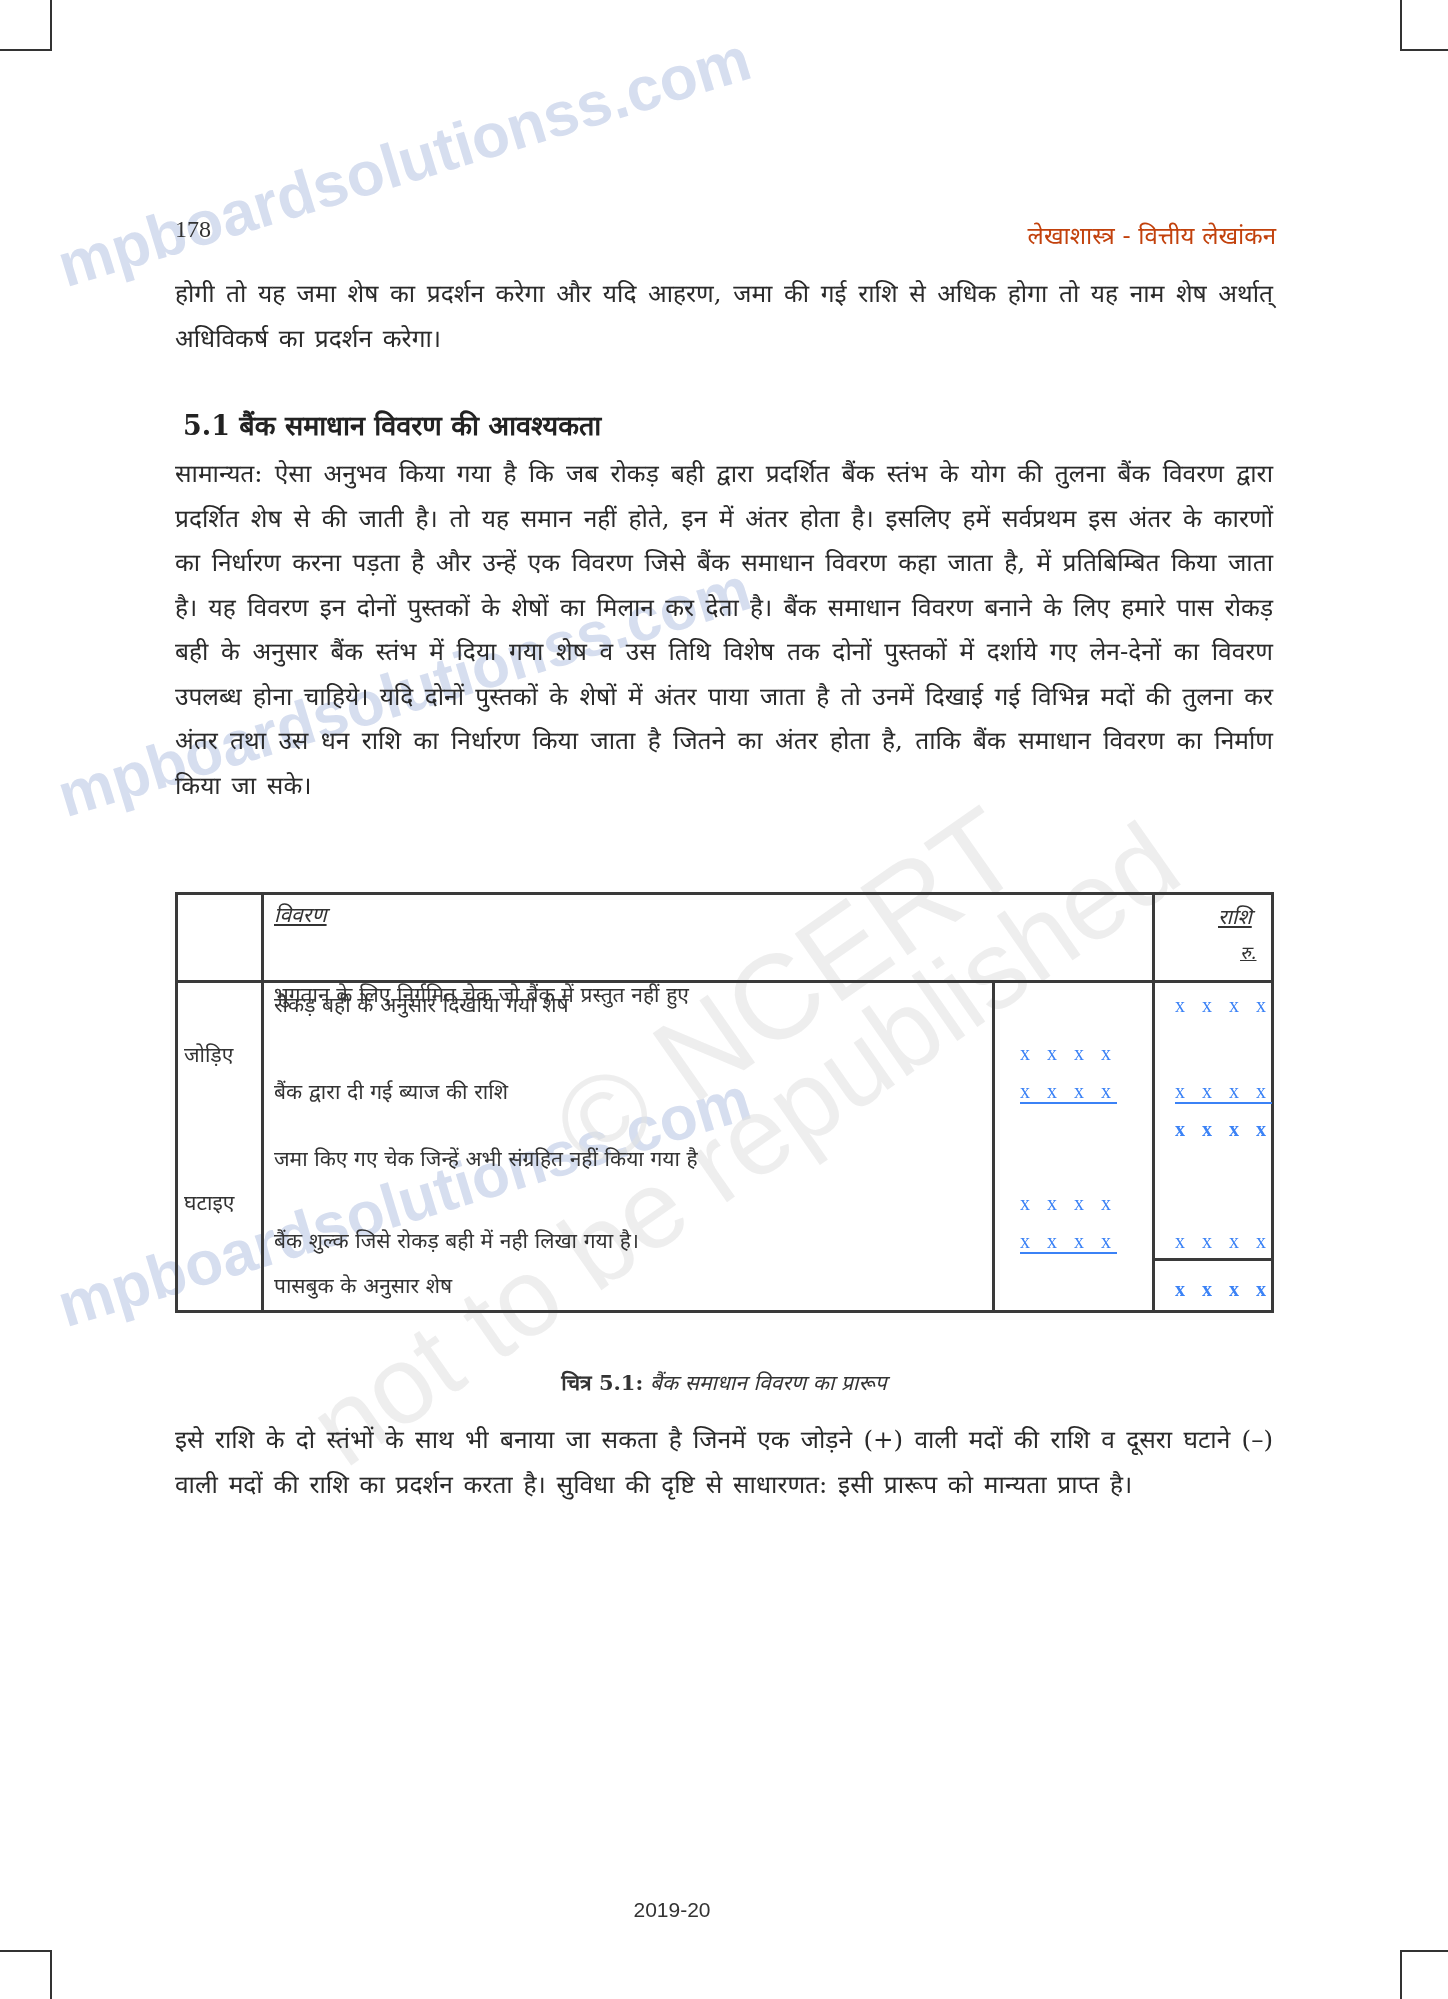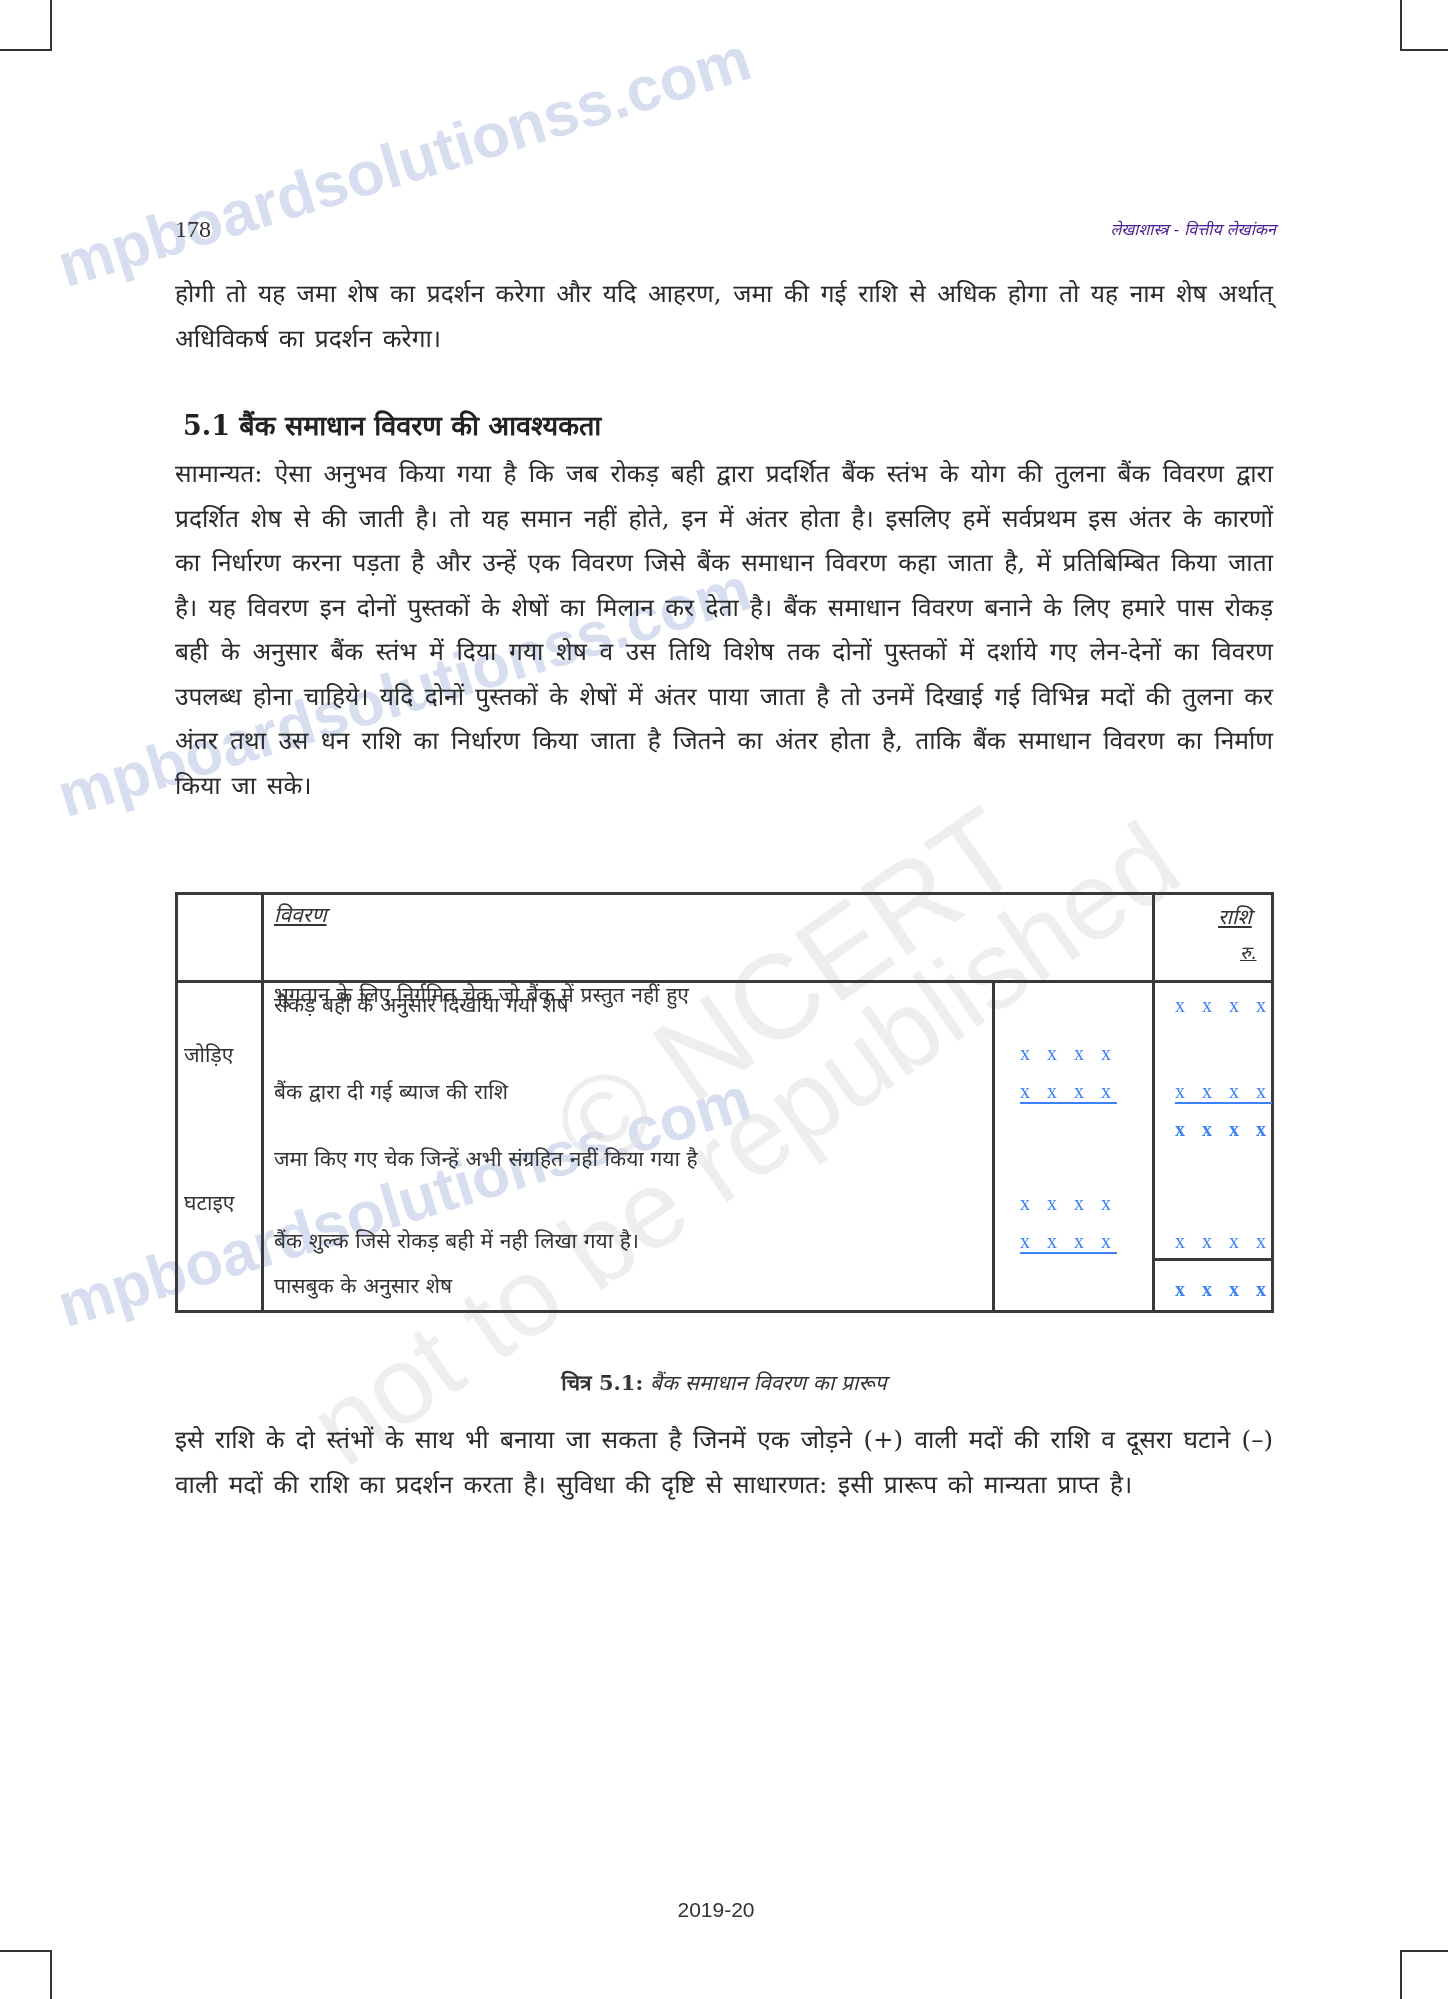--- a/index.html
+++ b/index.html
@@ -3,39 +3,39 @@
 <meta charset="utf-8">
 <style>
   html, body { margin: 0; padding: 0; }
   body {
     width: 1448px; height: 1999px; position: relative; overflow: hidden;
     background: #ffffff; color: #2a2a2a;
     font-family: "DejaVu Serif", "Liberation Serif", serif;
   }
   .crop { position: absolute; background: #333; }
   .page-num { position: absolute; left: 175px; top: 216px; font-size: 24px; font-family: "Liberation Serif", serif; color: #333; }
-  .running-head { position: absolute; right: 172px; top: 218px; font-size: 16px; color: #4c1d95; font-style: italic; }
+  .running-head { position: absolute; right: 172px; top: 218px; font-size: 24px; color: #c2410c; }
   .para {
     position: absolute; left: 175px; width: 1098px;
     font-size: 24.5px; line-height: 44.5px; text-align: justify;
     text-align-last: left; word-spacing: 3px; margin: 0;
   }
   .heading { position: absolute; left: 175px; top: 398px; font-size: 27px; font-weight: bold; color: #222; margin: 8px; }
   
   .tbl { position: absolute; left: 175px; top: 892px; width: 1099px; height: 421px; border: 3px solid #3a3a3a; box-sizing: border-box; }
   .vline { position: absolute; background: #3a3a3a; width: 3px; }
   .hline { position: absolute; background: #3a3a3a; height: 3px; }
   .cell { position: absolute; font-size: 21px; white-space: nowrap; color: #333; }
   .ital { font-style: italic; text-decoration: underline; }
   .amt { position: absolute; font-family: "Liberation Serif", serif; font-size: 20px; letter-spacing: 6px; color: #3b82f6; }
   .amt.u { text-decoration: underline; text-underline-offset: 4px; }
   .amt.b { font-weight: bold; }
   .caption { position: absolute; left: 0; width: 1448px; top: 1368px; text-align: center; font-size: 21px; color: #333; }
   .caption b { font-weight: bold; }
-  .footer { position: absolute; left: 0; width: 1344px; top: 1898px; text-align: center; font-family: "Liberation Sans", sans-serif; font-size: 21px; color: #333; margin-left: 44px; }
+  .footer { position: absolute; left: 0; width: 1344px; top: 1898px; text-align: center; font-family: "Liberation Sans", sans-serif; font-size: 21px; color: #333; }
   .wm { position: absolute; font-family: "Liberation Sans", sans-serif; font-weight: bold; color: #c9d3ea; opacity: 0.75; transform-origin: left bottom; white-space: nowrap; pointer-events: none; }
   .wm2 { position: absolute; font-family: "Liberation Sans", sans-serif; color: #e3e3e3; opacity: 0.6; white-space: nowrap; pointer-events: none; }
 </style>
 </head>
 <body>
 
 <div class="crop" style="left:50px;top:0;width:2px;height:51px;"></div>
 <div class="crop" style="left:0;top:49px;width:52px;height:2px;"></div>
 <div class="crop" style="left:1400px;top:0;width:2px;height:51px;"></div>
 <div class="crop" style="left:1400px;top:49px;width:48px;height:2px;"></div>

